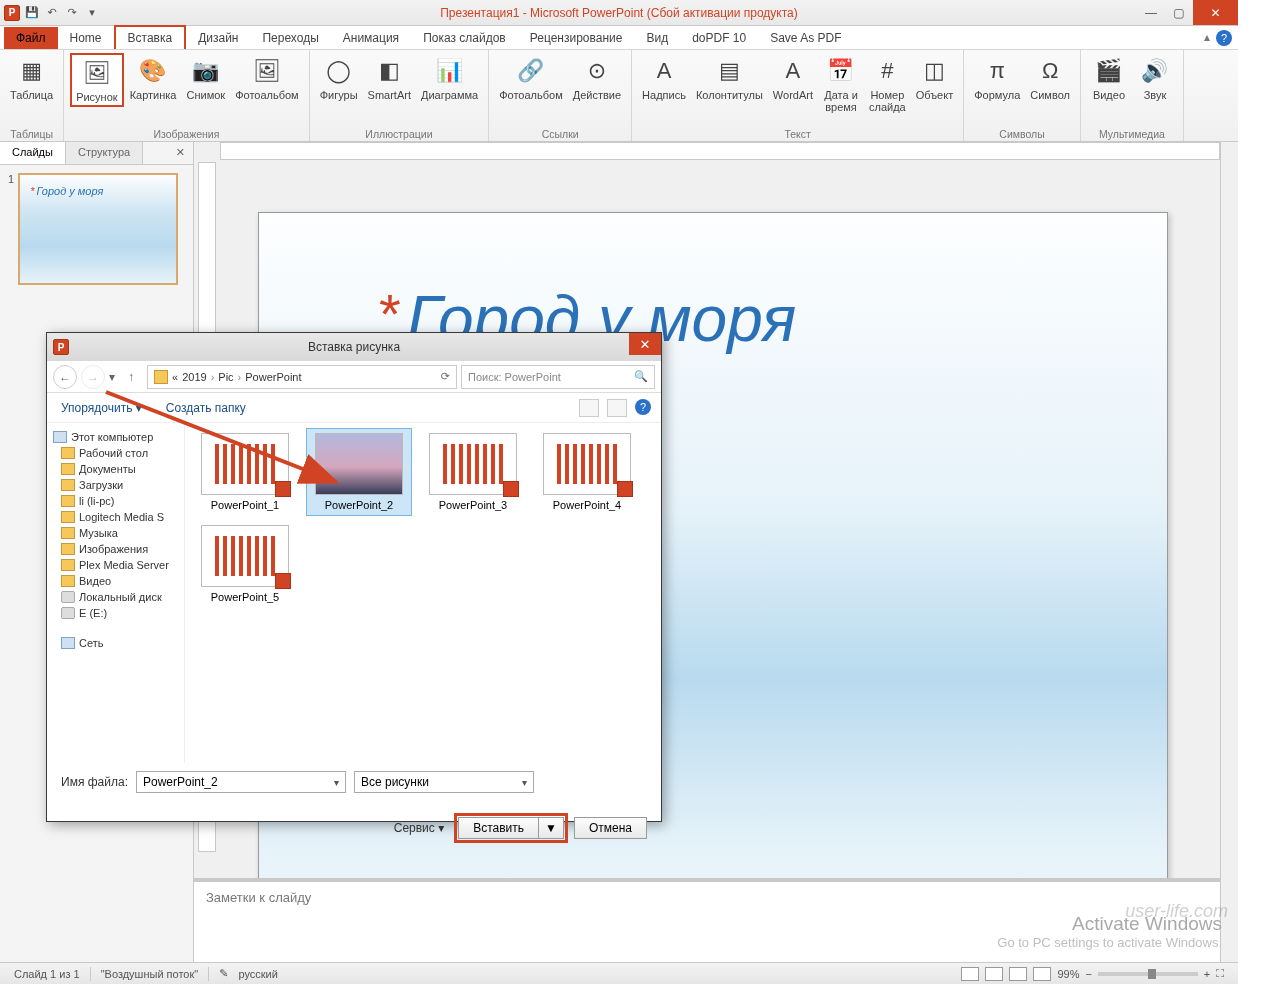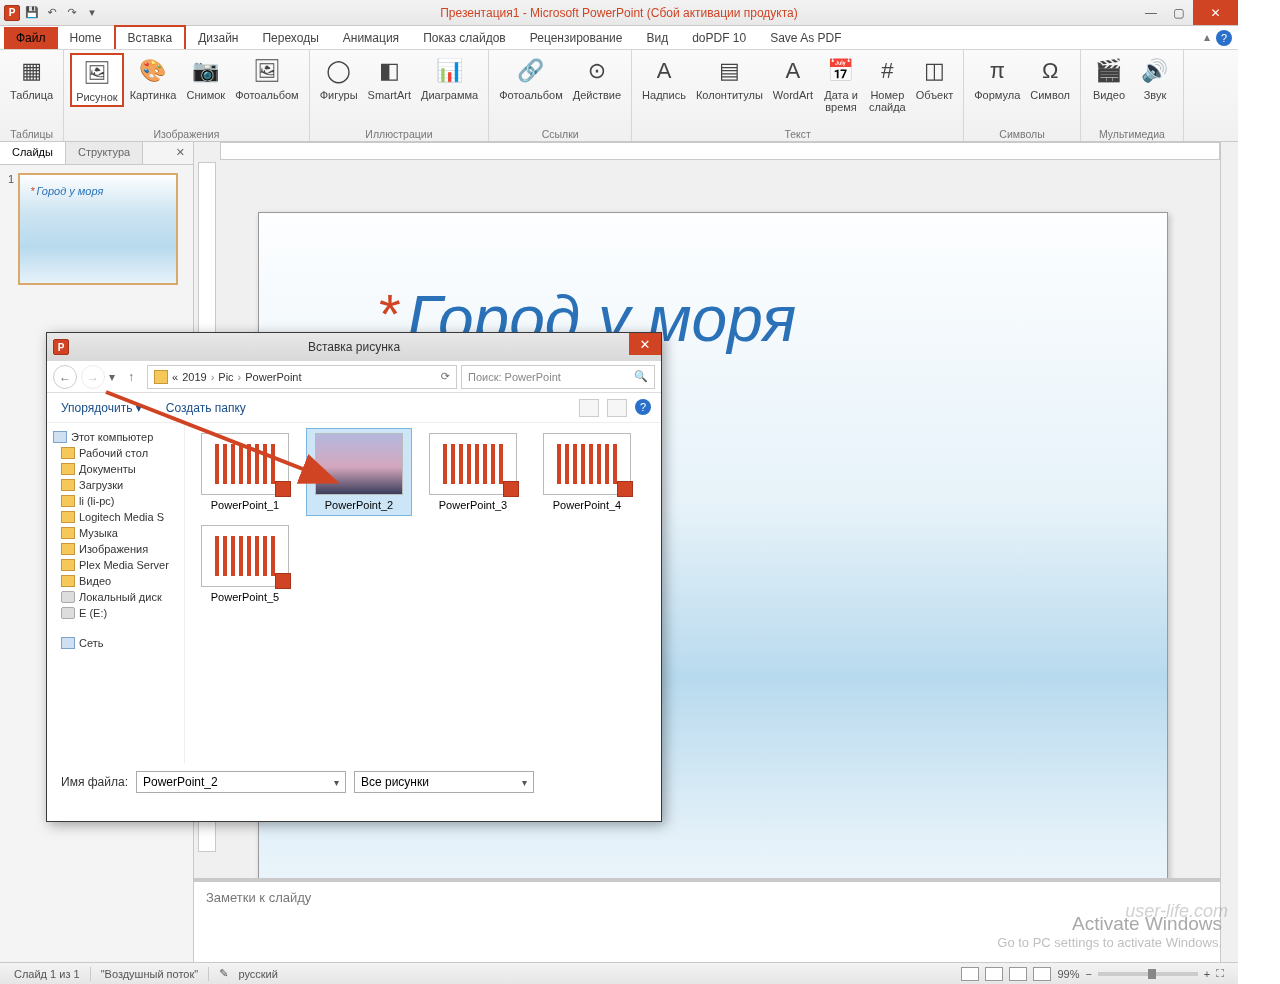--- a/index.html
+++ b/index.html
@@ -452,20 +452,28 @@
       <label>Имя файла:</label>
       <div class="combo" style="width:210px">
           <span>PowerPoint_2</span>
           <span class="arr">▾</span>
         </div>
       <div class="combo" style="width:180px">
           <span>Все рисунки</span>
           <span class="arr">▾</span>
         </div>
     </div>
+    <div class="dlg-actions">
+      <span class="svc"><span>Сервис</span> ▾</span>
+      <div class="btn-split red-box">
+        <div class="main">Вставить</div>
+          <div class="drop">▼</div>
+      </div>
+      <div class="btn">Отмена</div>
+    </div>
   </div>
 </div>
 
 <svg class="arrow-svg">
   <defs>
       <marker id="ah" markerWidth="12" markerHeight="12" refX="9" refY="4" orient="auto">
         <path d="M0,0 L10,4 L0,8 Z" fill="#d04424"></path>
       </marker>
     </defs>
   <line x1="60" y1="60" x2="290" y2="150" stroke="#d04424" stroke-width="4" marker-end="url(#ah)"></line>

